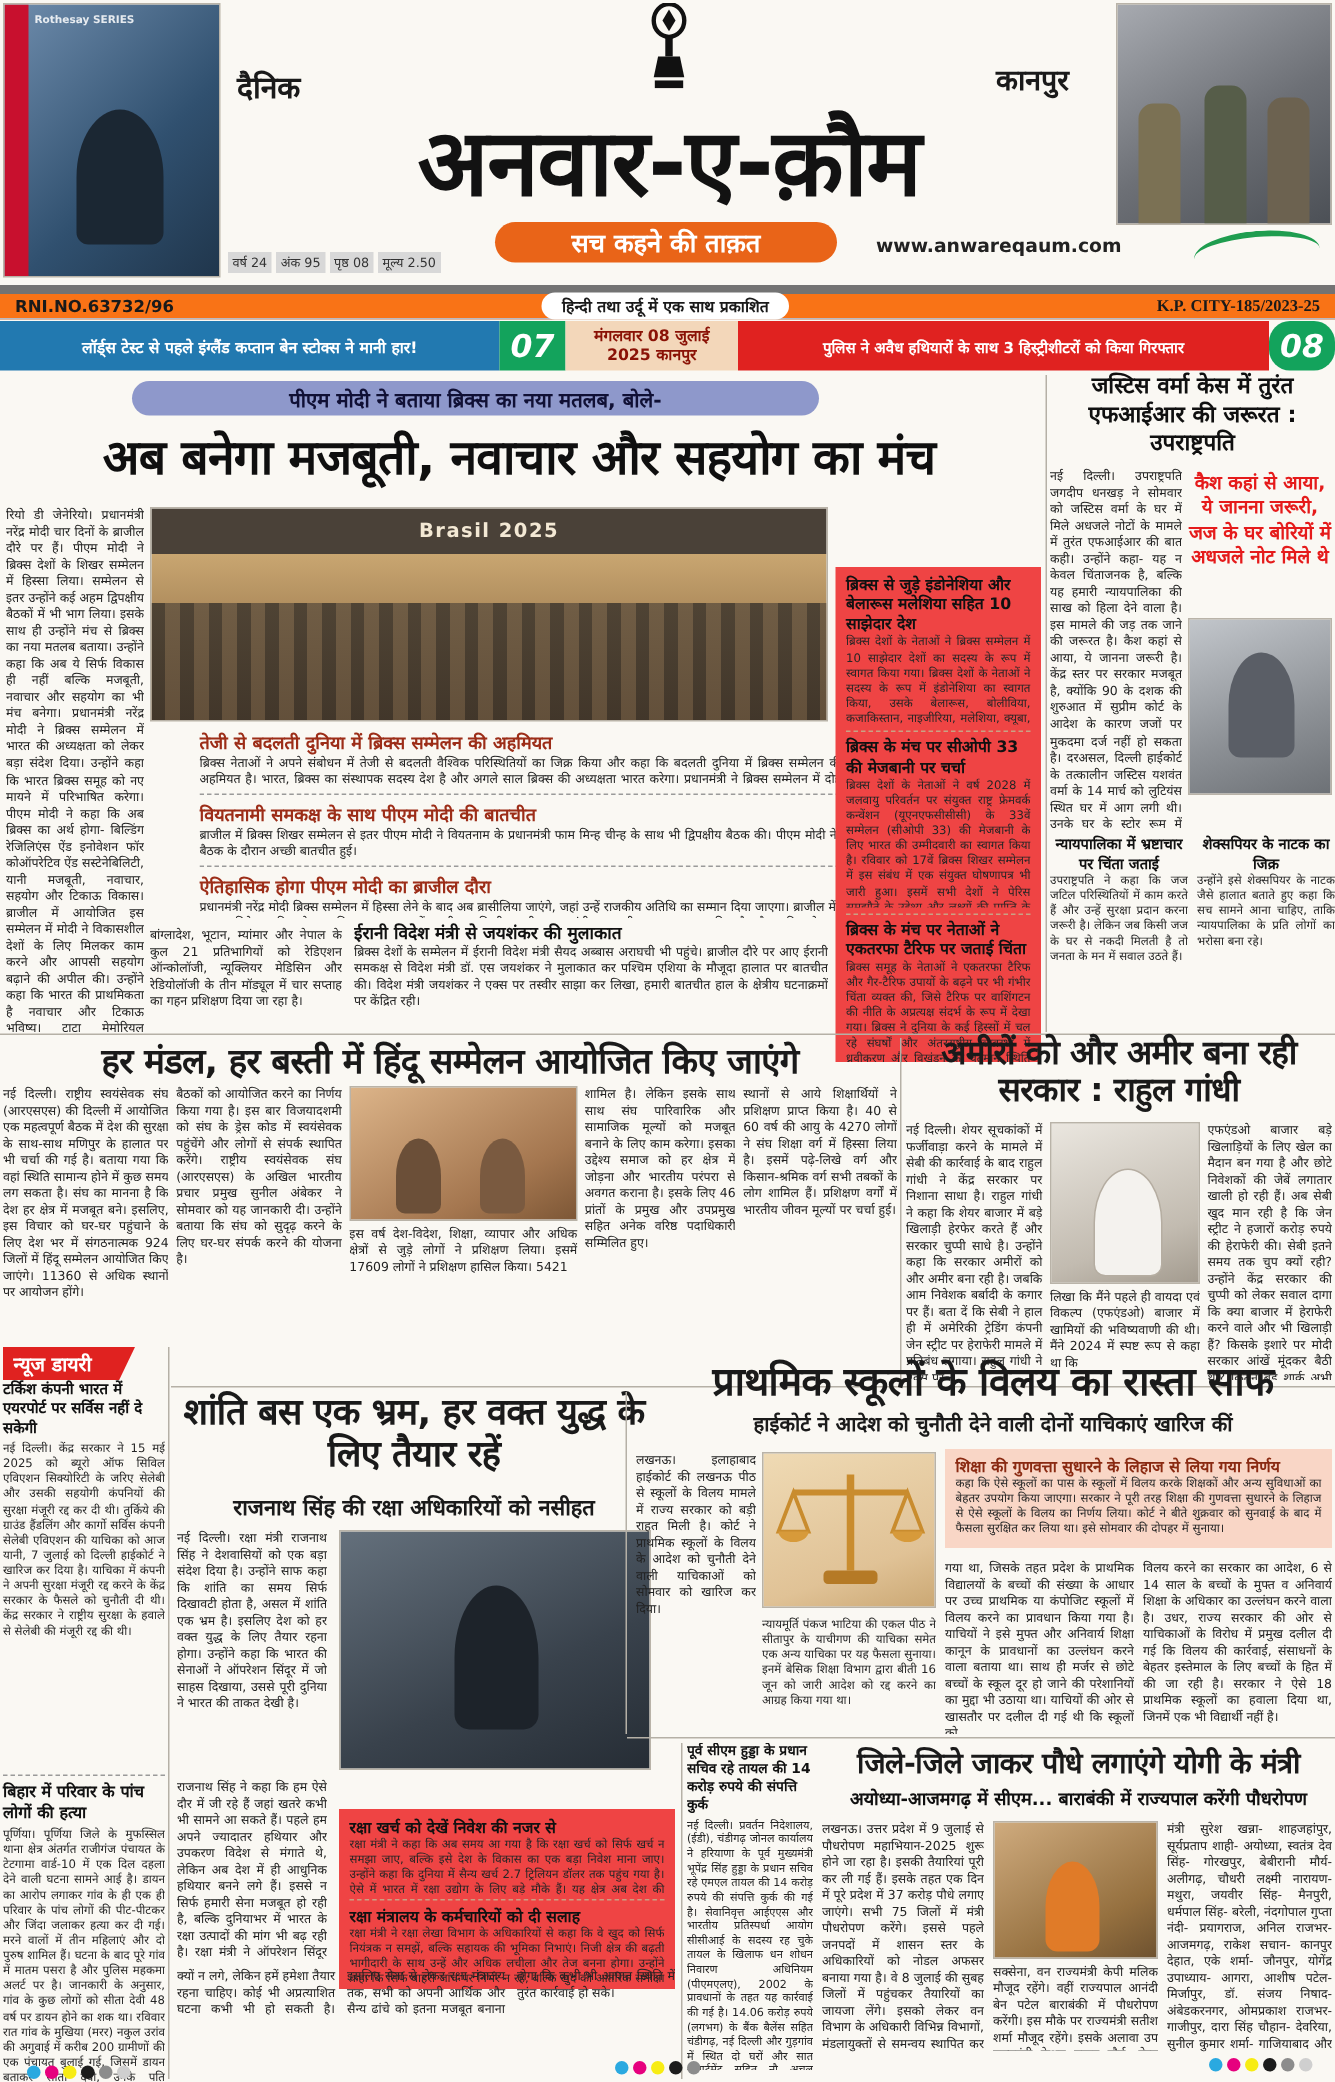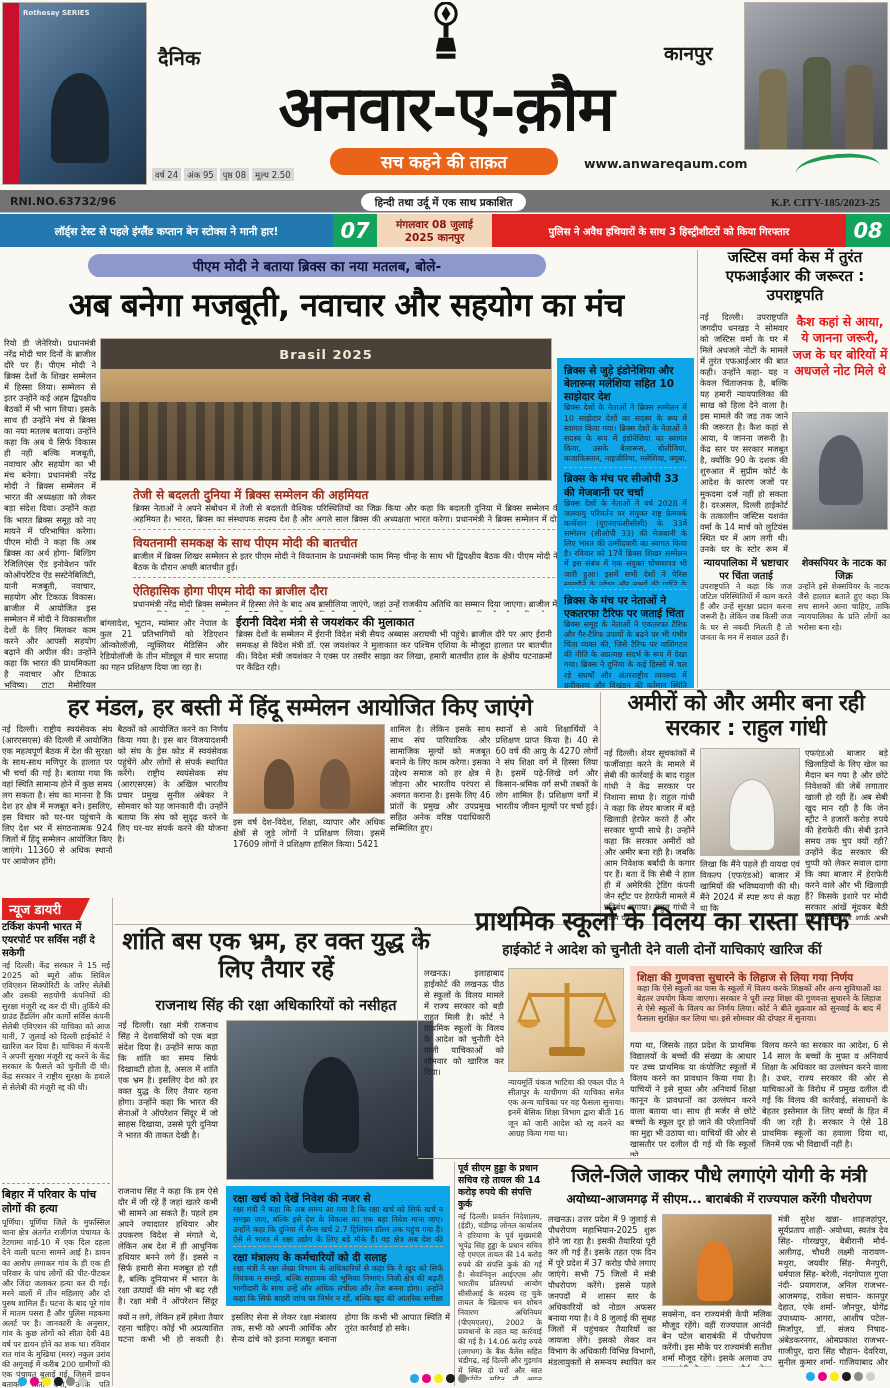--- a/index.html
+++ b/index.html
@@ -16,27 +16,27 @@
   .hl{font-weight:bold;color:#111;}
   .vline{background:#b5b0a6;width:1px;}
   .hline{background:#b5b0a6;height:1px;}
   .center{text-align:center;}
   .nowrap{white-space:nowrap;}
   
   .masthead-title{font-size:62px;font-weight:bold;letter-spacing:-1px;color:#121212;}
   .pill-orange{background:#e96418;color:#fff;border-radius:14px;font-weight:bold;
                font-size:17px;display:flex;align-items:center;justify-content:center;}
   .issue-chip{background:#d8d8d8;color:#333;font-size:8.5px;padding:1px 3px;margin-right:3px;}
-  .infobar{background:#737373;border-top:1px solid #737373;border-bottom:1px solid #b9b9c2;
+  .infobar{background:#f97316;border-top:6px solid #737373;border-bottom:1px solid #b9b9c2;
            display:flex;align-items:center;justify-content:space-between;padding:0 10px;box-sizing:border-box;}
   .pub-pill{background:#fff;border-radius:10px;padding:2px 14px;font-size:10.5px;font-weight:bold;}
   .pgnum{background:#13a35c;color:#fff;font-weight:bold;font-style:italic;font-size:21px;
          display:flex;align-items:center;justify-content:center;}
   .ticker-txt{color:#fff;font-weight:bold;display:flex;align-items:center;justify-content:center;}
-  .peachbox{background:#0ea5e9;box-sizing:border-box;}
+  .peachbox{background:#ef4444;box-sizing:border-box;margin-top:20px;}
   .pinkbox{background:#f9d6c6;box-sizing:border-box;}
 </style>
 </head>
 <body>
 
 <div class="page">
 
   <div class="abs photo" style="left:2px;top:2px;width:145px;height:183px;background:linear-gradient(135deg,#6f8dad,#30506f 60%,#20364c);">
     <div style="position:absolute;left:0;top:0;width:16px;height:100%;background:#c8102e;"></div>
     <div style="position:absolute;left:20px;top:6px;color:#fff;font-size:7px;font-weight:bold;opacity:.85;">Rothesay SERIES</div>
@@ -83,21 +83,21 @@
 
   <div class="abs ticker-txt nowrap" style="left:0;top:214px;width:333px;height:33px;background:#2279b0;font-size:10.5px;">
     <span>लॉर्ड्स टेस्ट से पहले इंग्लैंड कप्तान बेन स्टोक्स ने मानी हार!</span>
   </div>
   <div class="abs pgnum" style="left:333px;top:214px;width:44px;height:33px;">07</div>
   <div class="abs center" style="left:377px;top:214px;width:115px;height:33px;background:#f3d7ba;color:#8a1206;font-size:10.5px;font-weight:bold;
               display:flex;align-items:center;justify-content:center;line-height:1.2;box-sizing:border-box;padding:0 6px;">मंगलवार 08 जुलाई 2025 कानपुर</div>
   <div class="abs ticker-txt nowrap" style="left:492px;top:214px;width:354px;height:33px;background:#e02220;font-size:10px;">
     <span>पुलिस ने अवैध हथियारों के साथ 3 हिस्ट्रीशीटरों को किया गिरफ्तार</span>
   </div>
-  <div class="abs pgnum" style="left:846px;top:214px;width:44px;height:33px;">08</div>
+  <div class="abs pgnum" style="left:846px;top:214px;width:44px;height:33px;border-radius:14px;">08</div>
 
   <div class="abs center" style="left:88px;top:254px;width:458px;height:23px;background:#8e98cb;border-radius:12px;color:#101035;
               font-size:13.5px;font-weight:bold;display:flex;align-items:center;justify-content:center;">पीएम मोदी ने बताया ब्रिक्स का नया मतलब, बोले-</div>
   <div class="abs center nowrap" style="left:0;top:282px;width:692px;font-size:32px;font-weight:bold;letter-spacing:-0.5px;color:#0f0f0f;">अब बनेगा मजबूती, नवाचार और सहयोग का मंच</div>
 
   <div class="abs jtext" style="left:4px;top:338px;width:92px;height:350px;">रियो डी जेनेरियो। प्रधानमंत्री नरेंद्र मोदी चार दिनों के ब्राजील दौरे पर हैं। पीएम मोदी ने ब्रिक्स देशों के शिखर सम्मेलन में हिस्सा लिया। सम्मेलन से इतर उन्होंने कई अहम द्विपक्षीय बैठकों में भी भाग लिया। इसके साथ ही उन्होंने मंच से ब्रिक्स का नया मतलब बताया। उन्होंने कहा कि अब ये सिर्फ विकास ही नहीं बल्कि मजबूती, नवाचार और सहयोग का भी मंच बनेगा। प्रधानमंत्री नरेंद्र मोदी ने ब्रिक्स सम्मेलन में भारत की अध्यक्षता को लेकर बड़ा संदेश दिया। उन्होंने कहा कि भारत ब्रिक्स समूह को नए मायने में परिभाषित करेगा। पीएम मोदी ने कहा कि अब ब्रिक्स का अर्थ होगा- बिल्डिंग रेजिलिएंस ऐंड इनोवेशन फॉर कोऑपरेटिव ऐंड सस्टेनेबिलिटी, यानी मजबूती, नवाचार, सहयोग और टिकाऊ विकास। ब्राजील में आयोजित इस सम्मेलन में मोदी ने विकासशील देशों के लिए मिलकर काम करने और आपसी सहयोग बढ़ाने की अपील की। उन्होंने कहा कि भारत की प्राथमिकता है नवाचार और टिकाऊ भविष्य। टाटा मेमोरियल अस्पताल ने बिम्सटेक देशों के लिए एक खास कैंसर देखभाल प्रशिक्षण कार्यक्रम शुरू किया है। इस पहल का उद्देश्य क्षेत्रीय सहयोग बढ़ाना और कैंसर उपचार में दक्षता को मजबूत करना है। शुरुआत में</div>
 
   <div class="abs photo" style="left:100px;top:338px;width:452px;height:143px;background:linear-gradient(#4a4138 0 30px,#c9a671 30px,#7c5b36);">
     <div style="position:absolute;left:0;top:0;width:100%;height:30px;display:flex;align-items:center;justify-content:center;
                 color:#f3e8d4;font-size:13px;font-weight:bold;letter-spacing:1px;">Brasil 2025</div>

